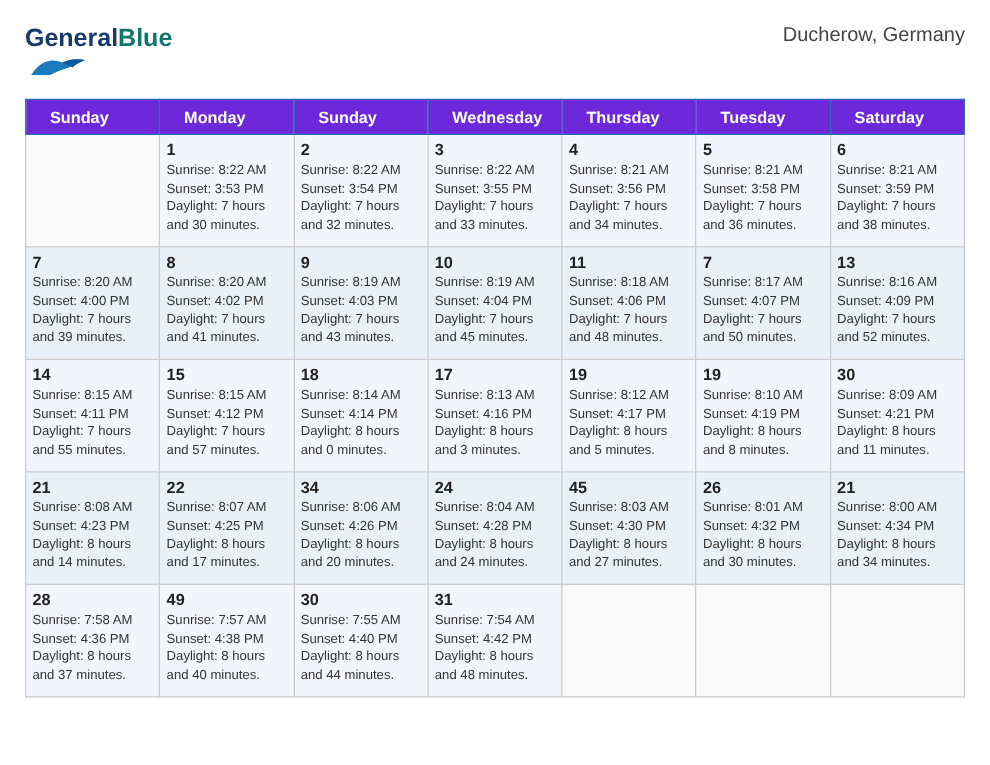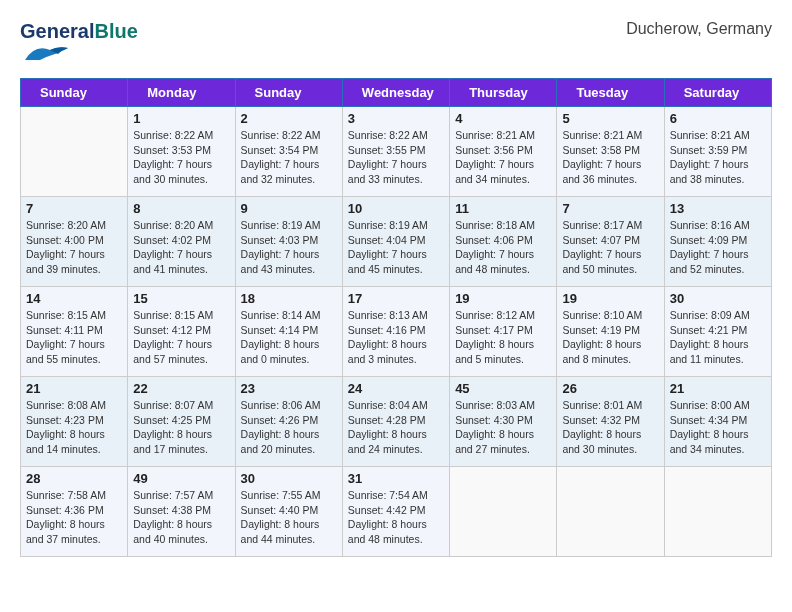--- a/index.html
+++ b/index.html
@@ -212,21 +212,21 @@
       <tr>
         <td>
           <span class="day-number">21</span>
           <div class="day-info">Sunrise: 8:08 AM<br>Sunset: 4:23 PM<br>Daylight: 8 hours and 14 minutes.</div>
         </td>
         <td>
           <span class="day-number">22</span>
           <div class="day-info">Sunrise: 8:07 AM<br>Sunset: 4:25 PM<br>Daylight: 8 hours and 17 minutes.</div>
         </td>
         <td>
-          <span class="day-number">23</span>
+          <span class="day-number">34</span>
           <div class="day-info">Sunrise: 8:06 AM<br>Sunset: 4:26 PM<br>Daylight: 8 hours and 20 minutes.</div>
         </td>
         <td>
           <span class="day-number">24</span>
           <div class="day-info">Sunrise: 8:04 AM<br>Sunset: 4:28 PM<br>Daylight: 8 hours and 24 minutes.</div>
         </td>
         <td>
           <span class="day-number">45</span>
           <div class="day-info">Sunrise: 8:03 AM<br>Sunset: 4:30 PM<br>Daylight: 8 hours and 27 minutes.</div>
         </td>

